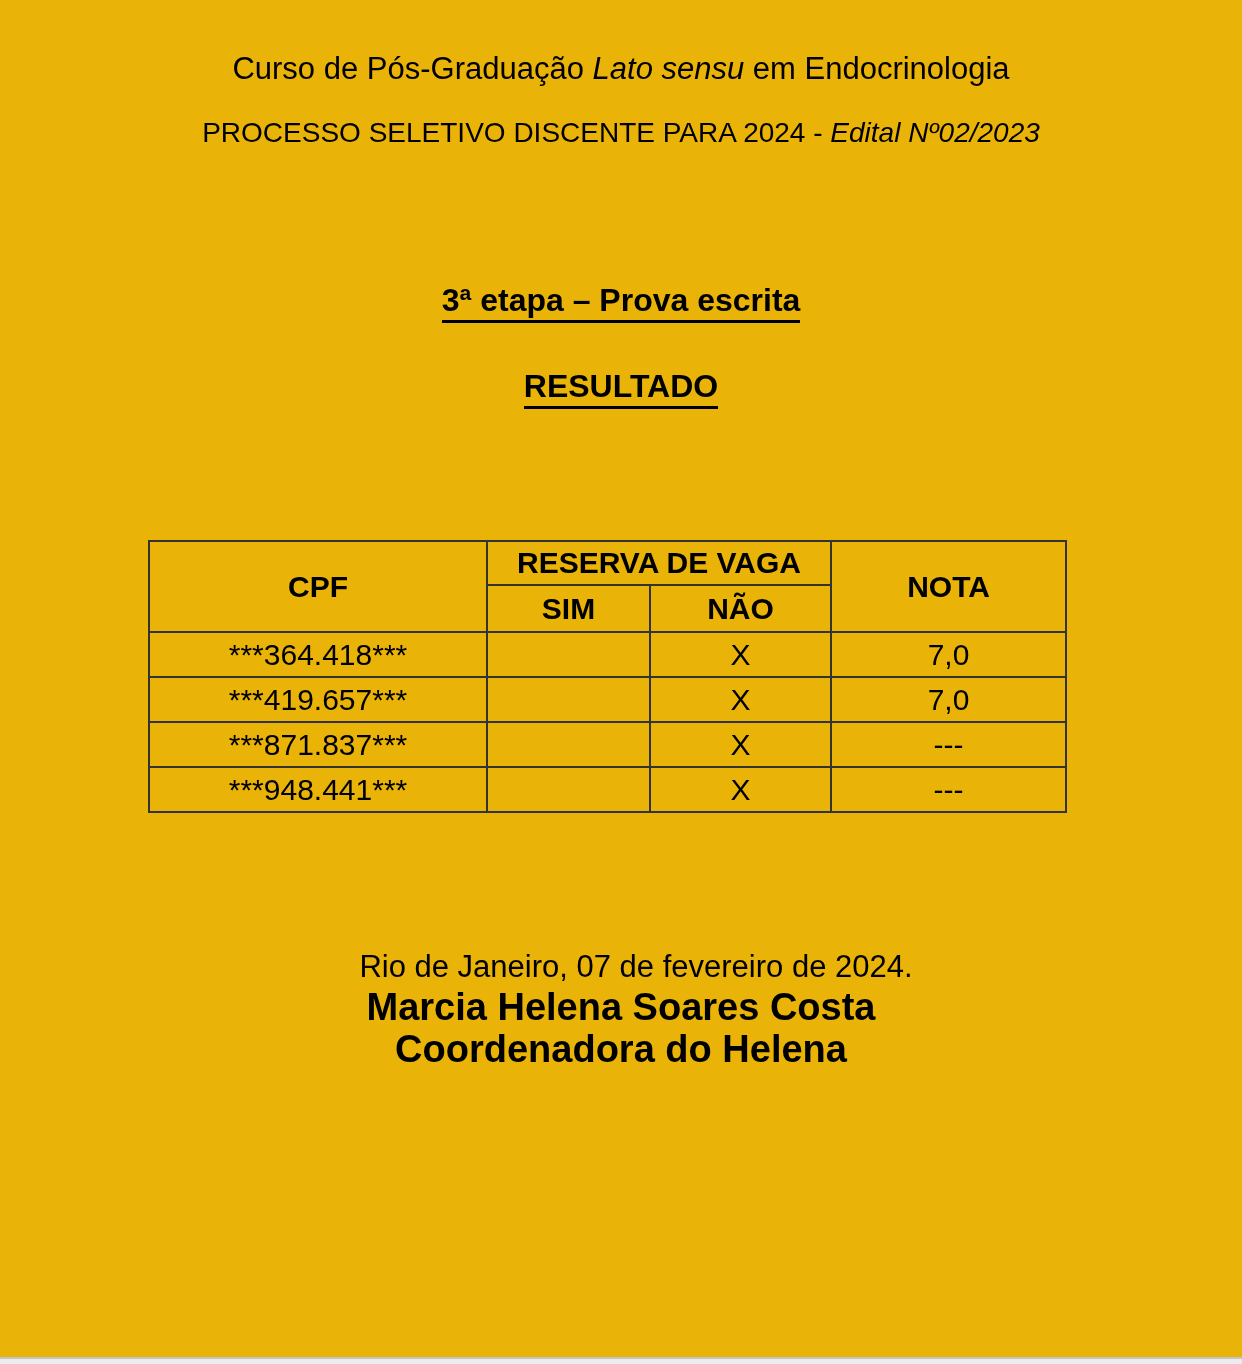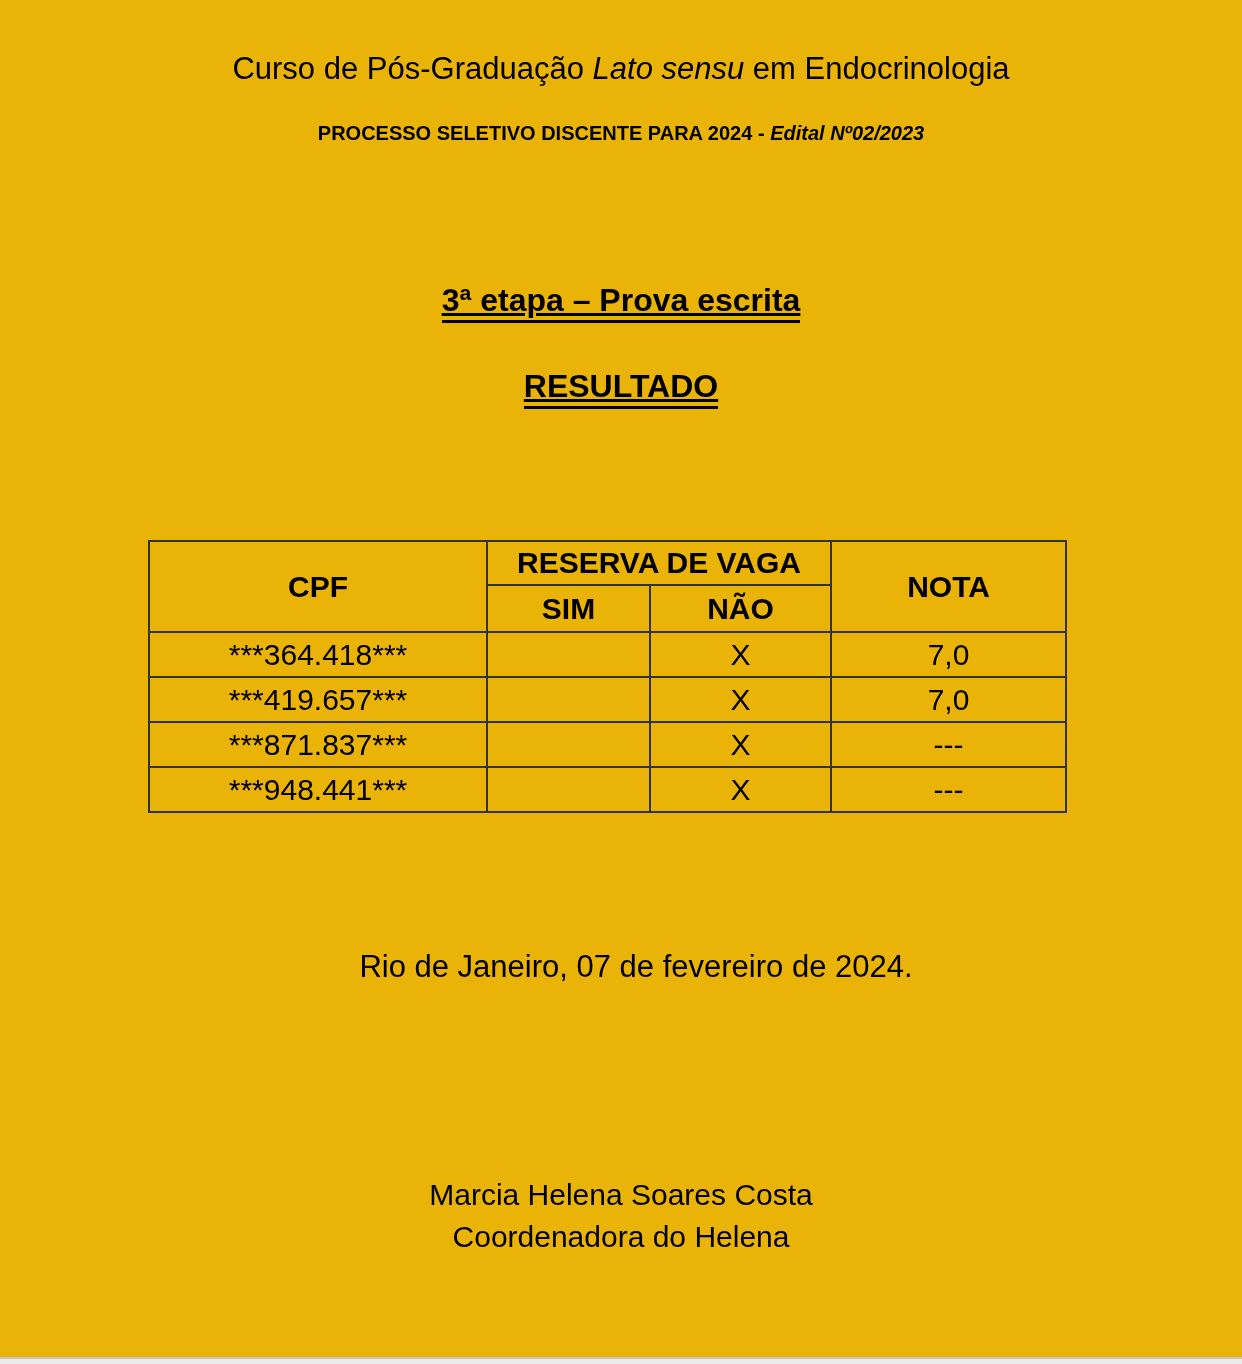--- a/index.html
+++ b/index.html
@@ -16,41 +16,40 @@
   .center { text-align: center; }
   .title-1 {
     margin-top: 50px;
     font-size: 31px;
     line-height: 38px;
     font-weight: normal;
   }
   .title-1 .it { font-style: italic; }
   .title-2 {
     margin-top: 26px;
-    font-size: 20px;
+    font-size: 28px;
     line-height: 38px;
-    font-weight: bold;
+    font-weight: normal;
   }
   .title-2 .it { font-style: italic; }
   .stage-heading {
     margin-top: 128px;
     font-size: 32px;
     line-height: 40px;
     font-weight: bold;
   }
   .result-heading {
     margin-top: 46px;
     font-size: 32px;
     line-height: 40px;
     font-weight: bold;
   }
   .u-line {
     border-bottom: 3px solid #000000;
     padding-bottom: 2px;
-    text-decoration: underline;
   }
   table.results {
     margin: 134px 0 0 148px;
     border-collapse: collapse;
     table-layout: fixed;
     width: 917px;
   }
   table.results td, table.results th {
     border: 2px solid #333333;
     text-align: center;
@@ -67,23 +66,23 @@
   tr.h-top   td, tr.h-top   th { height: 44px; }
   tr.h-sub   td, tr.h-sub   th { height: 47px; }
   tr.body-row td { height: 45px; font-weight: normal; }
   .date-line {
     margin-top: 135px;
     font-size: 31px;
     line-height: 38px;
     padding-left: 30px;
   }
   .signature {
-    margin-top: 188px;
-    font-size: 30px;
+    font-size: 38px;
     line-height: 42px;
+    font-weight: bold;
   }
   .bottom-edge {
     position: absolute;
     left: 0; right: 0; bottom: 0;
     height: 7px;
     background: #edecec;
     border-top: 2px solid #c6c5c6;
   }
 </style>
 </head>

